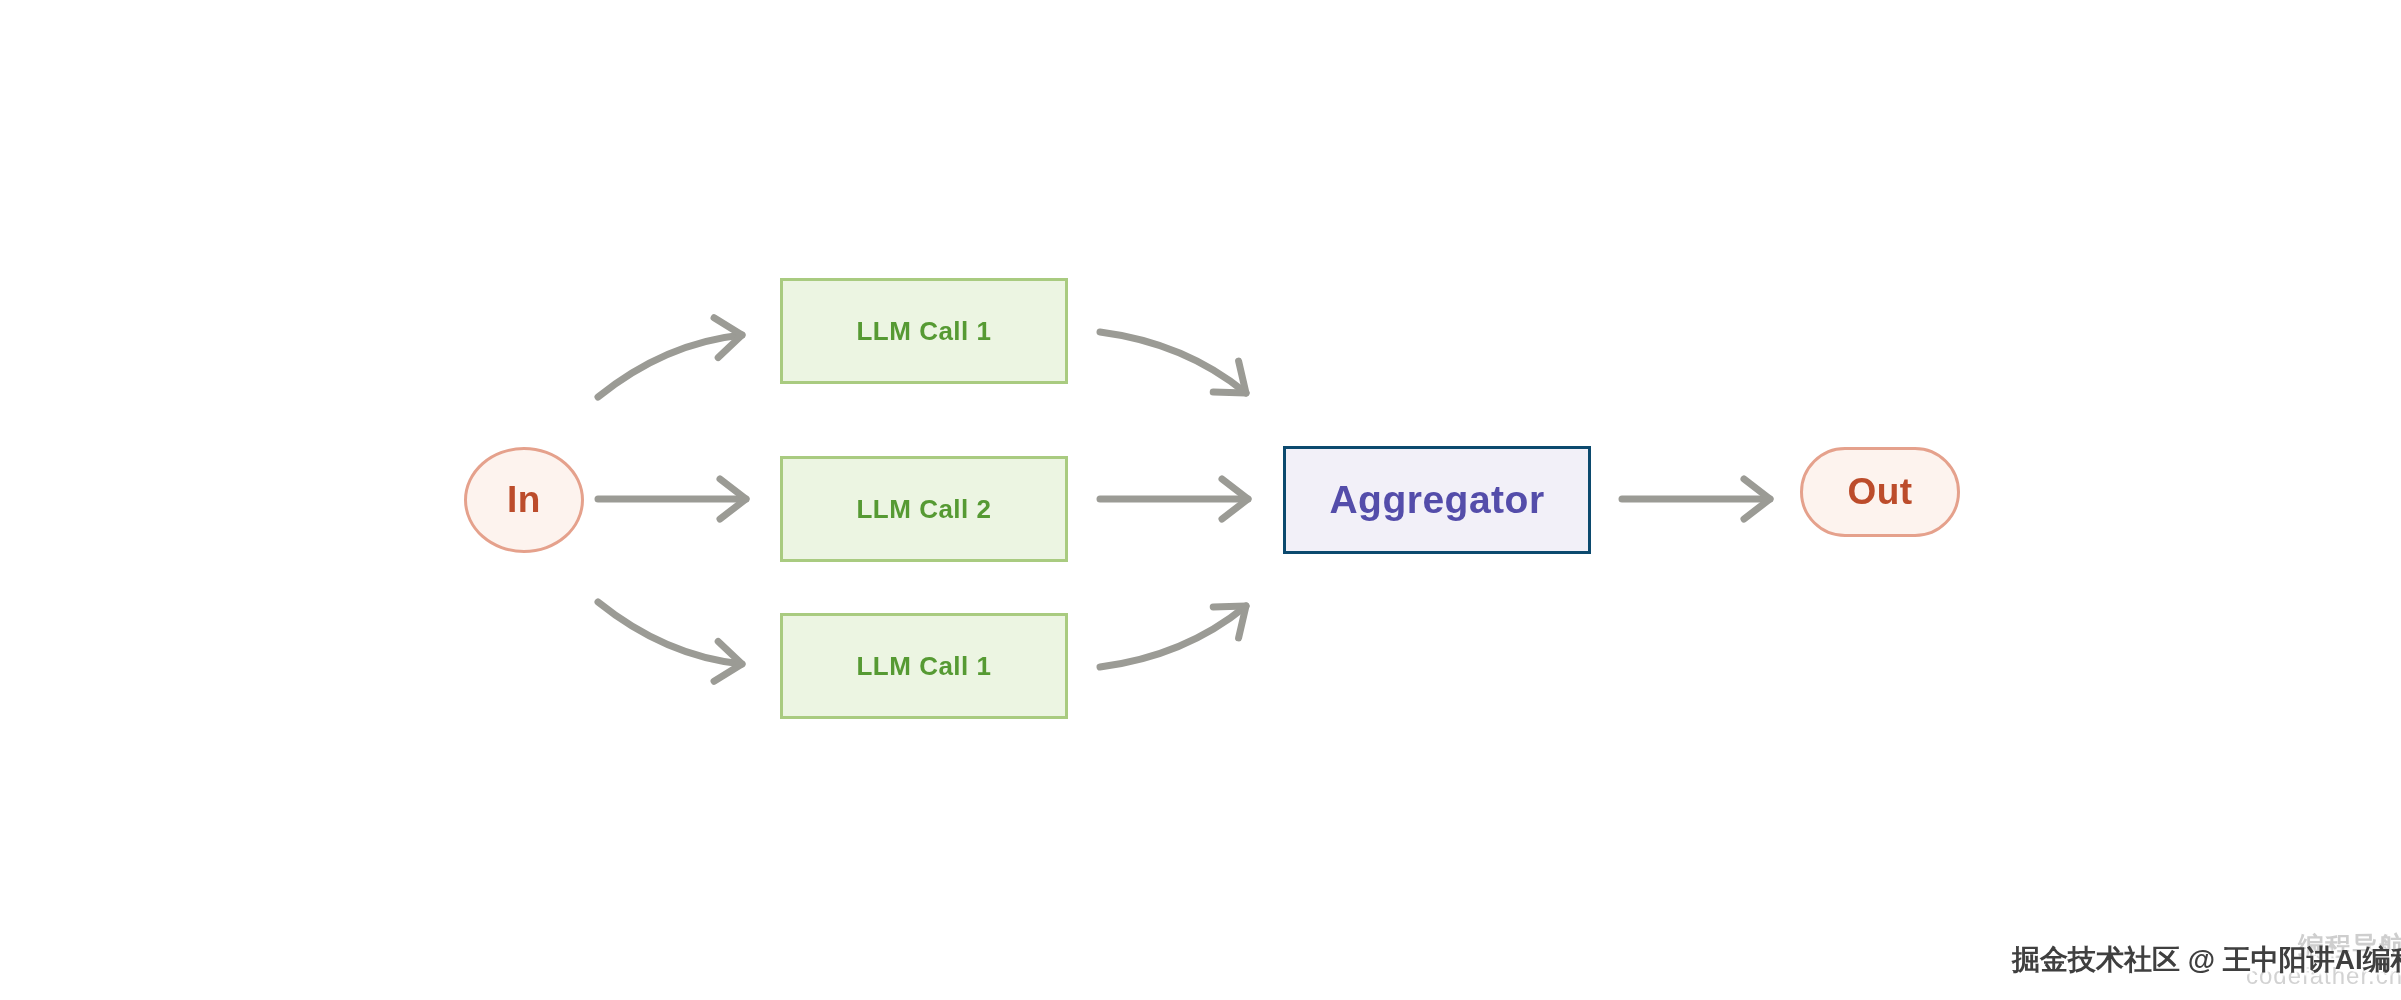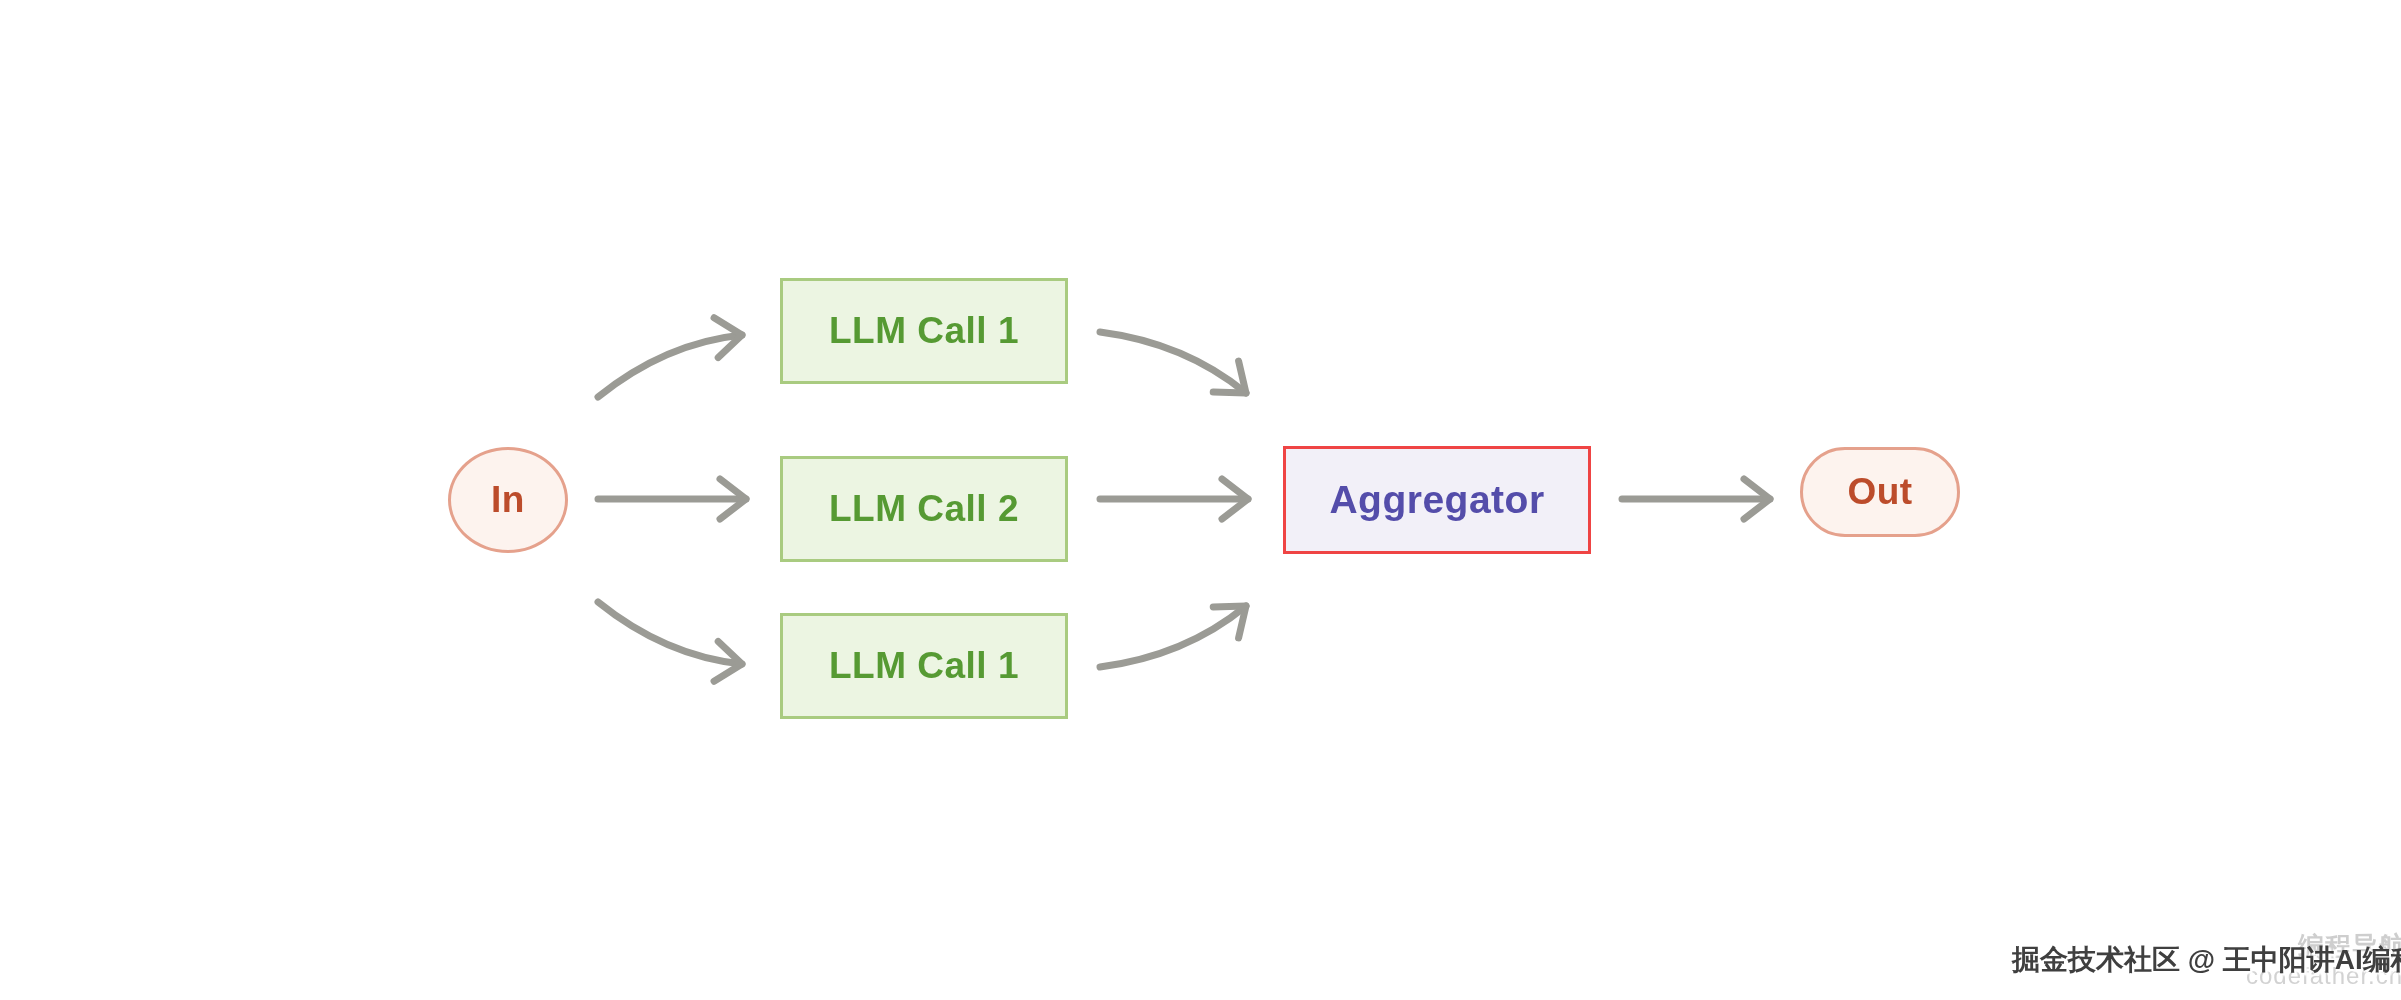--- a/index.html
+++ b/index.html
@@ -27,45 +27,45 @@
     letter-spacing: 0.5px;
   }
   
   .llm-box {
     left: 780px;
     width: 288px;
     height: 106px;
     background: #ecf5e2;
     border: 3px solid #a9cb80;
     color: #569a33;
-    font-size: 37px;
+    font-size: 26px;
   }
   .llm-1 { top: 278px; }
   .llm-2 { top: 456px; }
   .llm-3 { top: 613px; }
   
   .aggregator-box {
     left: 1283px;
     top: 446px;
     width: 308px;
     height: 108px;
     background: #f2f0f8;
-    border: 3px solid #ef4444;
+    border: 3px solid #0c4a6e;
     color: #544daa;
     font-size: 39px;
   }
   
   .terminal {
     background: #fdf3ee;
     border: 3px solid #e5a18c;
     color: #bc4c2b;
     font-size: 37px;
   }
   .in-node {
-    left: 448px;
+    left: 464px;
     top: 447px;
     width: 120px;
     height: 106px;
     border-radius: 50%;
   }
   .out-node {
     left: 1800px;
     top: 447px;
     width: 160px;
     height: 90px;

